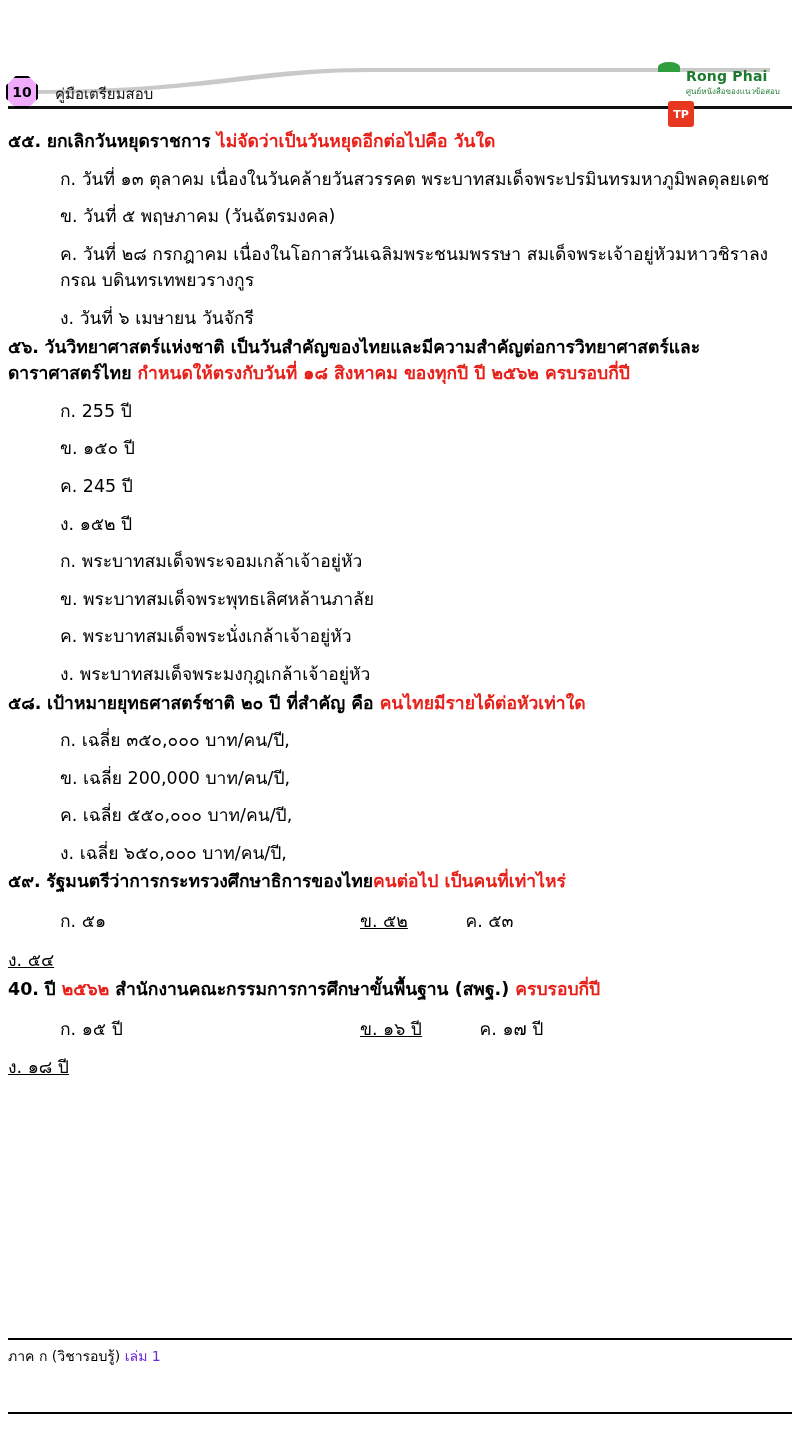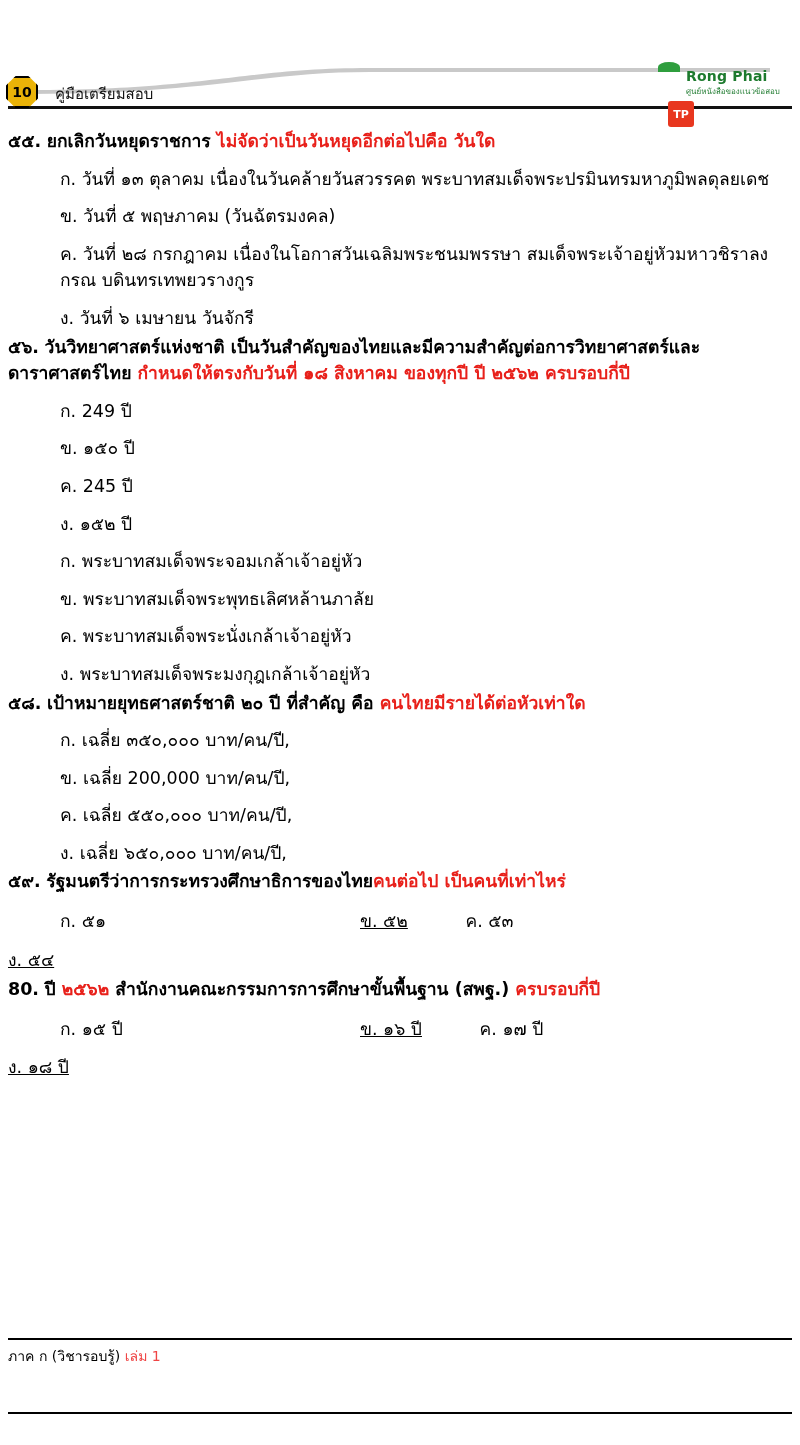--- a/index.html
+++ b/index.html
@@ -46,21 +46,21 @@
     width: 32px;
     height: 32px;
     border: 2px solid #000;
     border-radius: 6px;
     box-sizing: border-box;
     display: flex;
     align-items: center;
     justify-content: center;
     font-size: 14px;
     font-weight: bold;
-    background: #eab308;
+    background: #f0abfc;
     clip-path: polygon(30% 0%, 70% 0%, 100% 30%, 100% 70%, 70% 100%, 30% 100%, 0% 70%, 0% 30%);
   }
   .header-title {
     position: absolute;
     left: 55px;
     top: 22px;
     font-size: 15px;
     color: #111;
   }
   .brand-logo {
@@ -175,21 +175,21 @@
     height: 2px;
     background: #000;
   }
   .footer-text {
     position: absolute;
     left: 8px;
     top: 1345px;
     font-size: 14px;
   }
   .footer-accent {
-    color: #ef4444;
+    color: #6d28d9;
   }
   .bottom-rule {
     position: absolute;
     left: 8px;
     top: 1412px;
     width: 784px;
     height: 2px;
     background: #000;
   }
 </style>
@@ -226,21 +226,21 @@
       <li class="choice">ง. วันที่ ๖ เมษายน วันจักรี</li>
     </ul>
   </div>
 
   <div class="q-block">
     <p class="q-stem">
       <span class="stem-num">๕๖.</span>
       <span class="stem-text">วันวิทยาศาสตร์แห่งชาติ เป็นวันสำคัญของไทยและมีความสำคัญต่อการวิทยาศาสตร์และดาราศาสตร์ไทย </span><span class="hl">กำหนดให้ตรงกับวันที่ ๑๘ สิงหาคม ของทุกปี ปี ๒๕๖๒ ครบรอบกี่ปี</span>
     </p>
     <ul class="choices">
-      <li class="choice">ก. 249 ปี</li>
+      <li class="choice">ก. 255 ปี</li>
       <li class="choice">ข. ๑๕๐ ปี</li>
       <li class="choice">ค. 245 ปี</li>
       <li class="choice">ง. ๑๕๒ ปี</li>
     </ul>
   </div>
 
   <div class="q-block">
     <ul class="choices">
       <li class="choice">ก. พระบาทสมเด็จพระจอมเกล้าเจ้าอยู่หัว</li>
       <li class="choice">ข. พระบาทสมเด็จพระพุทธเลิศหล้านภาลัย</li>
@@ -268,21 +268,21 @@
       <span class="stem-text">รัฐมนตรีว่าการกระทรวงศึกษาธิการของไทย</span><span class="hl">คนต่อไป เป็นคนที่เท่าไหร่</span>
     </p>
     <ul class="choices two-col">
       <li class="choice">ก. ๕๑</li><li class="choice col2">ข. ๕๒</li>
       <li class="choice">ค. ๕๓</li><li class="choice col2">ง. ๕๔</li>
     </ul>
   </div>
 
   <div class="q-block">
     <p class="q-stem">
-      <span class="stem-num">80.</span>
+      <span class="stem-num">40.</span>
       <span class="stem-text">ปี </span><span class="hl">๒๕๖๒</span><span class="stem-text"> สำนักงานคณะกรรมการการศึกษาขั้นพื้นฐาน (สพฐ.) </span><span class="hl">ครบรอบกี่ปี</span>
     </p>
     <ul class="choices two-col">
       <li class="choice">ก. ๑๕ ปี</li><li class="choice col2">ข. ๑๖ ปี</li>
       <li class="choice">ค. ๑๗ ปี</li><li class="choice col2">ง. ๑๘ ปี</li>
     </ul>
   </div>
 
 </div>
 

